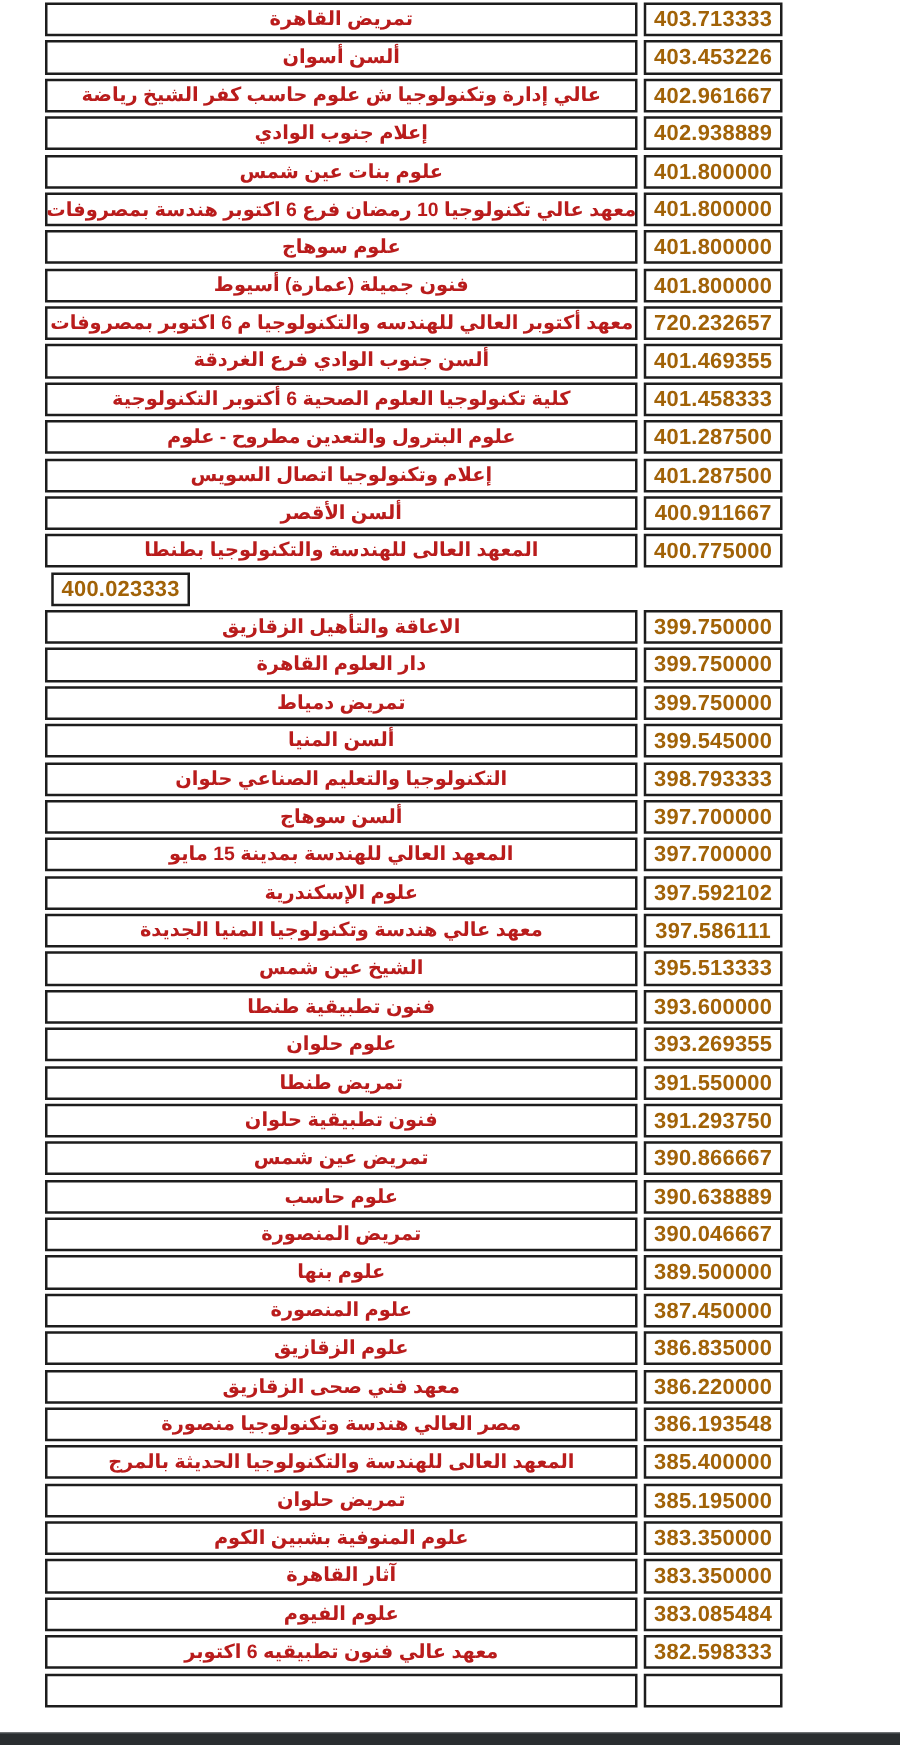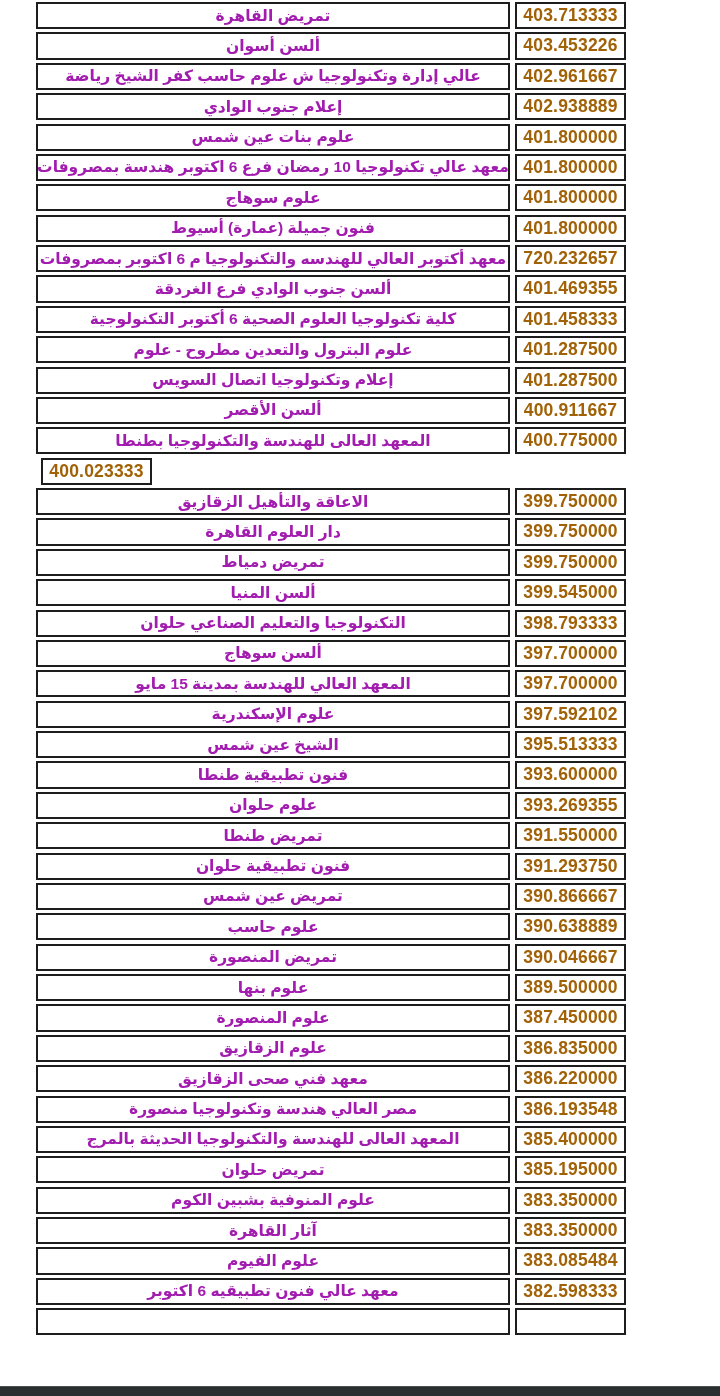--- a/index.html
+++ b/index.html
@@ -32,21 +32,21 @@
     flex: 1;
     box-sizing: border-box;
     border: 2px solid var(--border-color);
     background: #fff;
     display: flex;
     align-items: center;
     justify-content: center;
     direction: rtl;
     font-weight: bold;
     font-size: 15.5px;
-    color: #a21caf;
+    color: #b91c1c;
     white-space: nowrap;
     overflow: hidden;
     padding: 0 4px;
   }
   .num-cell {
     box-sizing: border-box;
     width: 111px;
     margin-left: 5px;
     border: 2px solid var(--border-color);
     background: #fff;
@@ -187,20 +187,24 @@
   <div class="row">
     <div class="name-cell">المعهد العالي للهندسة بمدينة 15 مايو</div>
     <div class="num-cell">397.700000</div>
   </div>
 
   <div class="row">
     <div class="name-cell">علوم الإسكندرية</div>
     <div class="num-cell">397.592102</div>
   </div>
 
+  <div class="row">
+    <div class="name-cell">معهد عالي هندسة وتكنولوجيا المنيا الجديدة</div>
+    <div class="num-cell">397.586111</div>
+  </div>
 
   <div class="row">
     <div class="name-cell">الشيخ عين شمس</div>
     <div class="num-cell">395.513333</div>
   </div>
 
   <div class="row">
     <div class="name-cell">فنون تطبيقية طنطا</div>
     <div class="num-cell">393.600000</div>
   </div>

